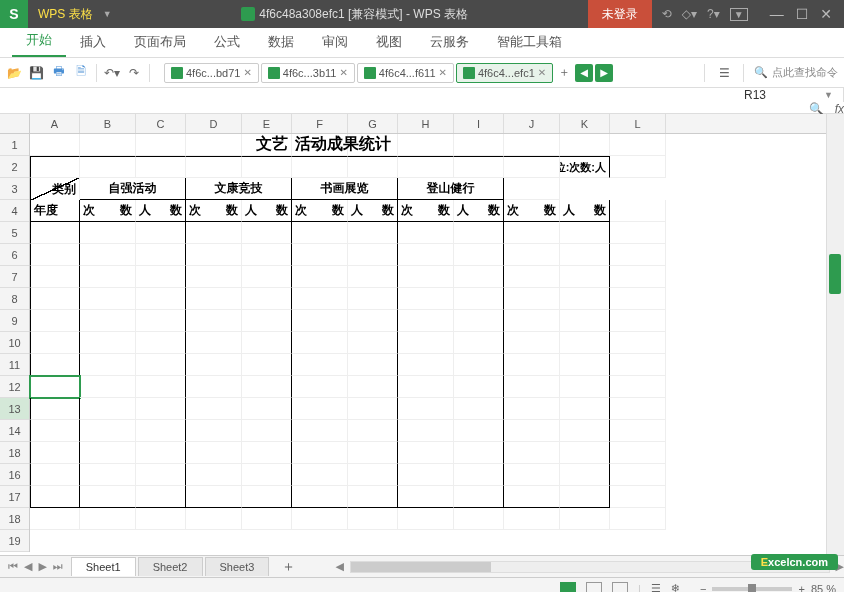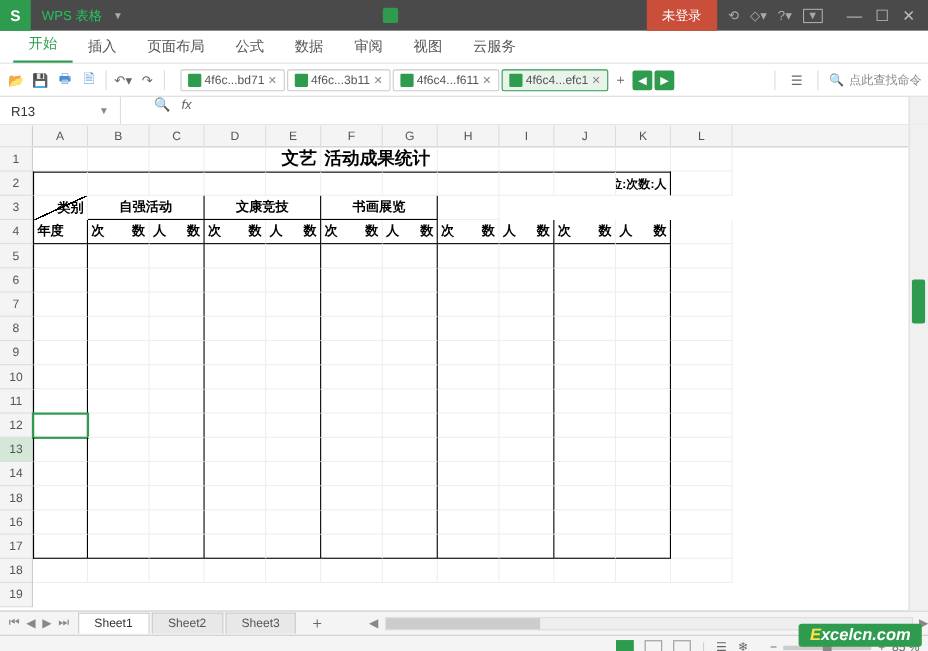--- a/index.html
+++ b/index.html
@@ -1,21 +1,21 @@
 <!DOCTYPE html>
 <html><head>
 <meta charset="utf-8">
 <style>
 * { margin: 0; padding: 0; box-sizing: border-box; font-family: "Microsoft YaHei", sans-serif; }
 body { width: 844px; height: 592px; background: #fff; overflow: hidden; position: relative; font-size: 12px; }
 
 
 .titlebar { height: 28px; background: #4a4a4a; color: #fff; display: flex; align-items: center; }
 .app-badge { width: 28px; height: 28px; background: #2e9b4f; display: flex; align-items: center; justify-content: center; color: #fff; font-weight: bold; font-size: 14px; }
-.app-name { padding: 0 10px; color: #22c55e; font-size: 12px; }
+.app-name { padding: 0 10px; color: #fde047; font-size: 12px; }
 .app-drop { color: #aaa; font-size: 9px; padding-right: 10px; }
 .doc-title { flex: 1; text-align: center; color: #ddd; font-size: 12px; display: flex; align-items: center; justify-content: center; gap: 4px; }
 .doc-icon { width: 14px; height: 14px; background: #2e9b4f; border-radius: 2px; display: inline-block; }
 .login-btn { background: #c94f3a; color: #fff; padding: 0 14px; height: 28px; line-height: 28px; font-size: 12px; }
 .title-icons { display: flex; align-items: center; gap: 10px; padding: 0 10px; color: #aaa; }
 .title-icons span { cursor: pointer; }
 .win-controls { display: flex; gap: 12px; padding: 0 12px; color: #bbb; font-size: 14px; }
 .win-controls span { cursor: pointer; }
 
 
@@ -30,21 +30,21 @@
 .doc-tabs { display: flex; align-items: center; margin-left: 8px; gap: 2px; }
 .doc-tab { display: flex; align-items: center; padding: 3px 6px; border: 1px solid #ccc; border-radius: 2px; font-size: 11px; color: #555; gap: 3px; cursor: pointer; }
 .doc-tab.active { background: #e8f3ea; border-color: #2e9b4f; }
 .doc-tab-icon { width: 12px; height: 12px; background: #2e9b4f; border-radius: 1px; }
 .doc-tab-close { color: #888; font-size: 10px; }
 .tb-right { margin-left: auto; display: flex; align-items: center; gap: 8px; }
 .nav-arrow { width: 18px; height: 18px; background: #2e9b4f; color: #fff; display: flex; align-items: center; justify-content: center; font-size: 10px; border-radius: 2px; }
 .search-box { color: #888; font-size: 11px; display: flex; align-items: center; gap: 4px; }
 
 
-.formula-row { height: 26px; border-bottom: 1px solid #ddd; display: flex; align-items: flex-start; }
+.formula-row { height: 26px; border-bottom: 1px solid #ddd; display: flex; align-items: flex-end; flex-direction: column; }
 .name-box { width: 110px; padding: 0 10px; border-right: 1px solid #ddd; height: 100%; display: flex; align-items: center; justify-content: space-between; color: #333; }
 .name-drop { color: #888; font-size: 9px; }
 .fx-area { display: flex; align-items: center; padding-left: 30px; gap: 10px; color: #888; }
 .fx-label { font-style: italic; color: #666; }
 .right-strip { width: 18px; background: #f0f0f0; border-left: 1px solid #ddd; height: 100%; margin-left: auto; }
 
 
 .sheet-area { position: relative; height: 441px; display: flex; }
 .sheet-main { flex: 1; overflow: hidden; position: relative; }
 .col-headers { display: flex; height: 20px; background: #f4f4f4; border-bottom: 1px solid #ccc; }
@@ -84,32 +84,33 @@
 .hscroll-thumb { position: absolute; left: 0; top: 0; height: 100%; width: 140px; background: #ccc; }
 
 
 .statusbar { height: 22px; background: #f4f4f4; border-top: 1px solid #ccc; display: flex; align-items: center; padding: 0 8px; font-size: 11px; color: #666; }
 .view-icons { margin-left: auto; display: flex; align-items: center; gap: 10px; }
 .view-icon { width: 16px; height: 14px; border: 1px solid #999; cursor: pointer; }
 .view-icon.active { background: #2e9b4f; border-color: #2e9b4f; }
 .zoom { display: flex; align-items: center; gap: 6px; padding-left: 10px; }
 .zoom-track { width: 80px; height: 4px; background: #ccc; position: relative; }
 .zoom-thumb { position: absolute; left: 36px; top: -3px; width: 8px; height: 10px; background: #888; }
-.watermark { position: absolute; right: 6px; bottom: 4px; background: #2e9b4f; color: #fff; padding: 2px 10px; border-radius: 3px; font-size: 15px; font-weight: bold; font-style: italic; }
+.watermark { position: absolute; right: 6px; bottom: 22px; background: #2e9b4f; color: #fff; padding: 2px 10px; border-radius: 3px; font-size: 11px; font-weight: bold; }
 .watermark .e { color: #ffe04a; }
 </style>
 </head>
 <body>
 
 <div class="titlebar">
   <div class="app-badge">S</div>
   <div class="app-name">WPS 表格</div>
   <div class="app-drop">▼</div>
   <div class="doc-title">
     <span class="doc-icon"></span>
+    <span>4f6c48a308efc1 [兼容模式] - WPS 表格</span>
   </div>
   <div class="login-btn">未登录</div>
   <div class="title-icons">
     <span>⟲</span>
     <span>◇▾</span>
     <span>?▾</span>
     <span style="border:1px solid #aaa;padding:0 3px;font-size:10px;">▼</span>
   </div>
   <div class="win-controls">
     <span>—</span>
@@ -120,20 +121,21 @@
 
 <div class="menubar">
   <div class="menu-item active">开始</div>
   <div class="menu-item">插入</div>
   <div class="menu-item">页面布局</div>
   <div class="menu-item">公式</div>
   <div class="menu-item">数据</div>
   <div class="menu-item">审阅</div>
   <div class="menu-item">视图</div>
   <div class="menu-item">云服务</div>
+  <div class="menu-item">智能工具箱</div>
 </div>
 
 <div class="toolbar">
   <span class="tb-icon" style="color:#e8a23a;">📂</span>
   <span class="tb-icon" style="color:#4a8fd4;">💾</span>
   <span class="tb-icon" style="color:#4a8fd4;">🖶</span>
   <span class="tb-icon" style="color:#4a8fd4;">🗎</span>
   <span class="tb-sep"></span>
   <span class="tb-icon">↶▾</span>
   <span class="tb-icon">↷</span>
@@ -254,20 +256,21 @@
             <div class="cell  thick-top" style="width: 50px;"></div>
             <div class="cell  thick-top" style="width: 56px;"></div>
             <div class="cell  thick-top thick-right" style="width: 50px; justify-content: flex-end; font-size: 11px;">单位:次数:人</div>
             <div class="cell " style="width: 56px;"></div>
           </div>
           <div class="cell-row">
             <div class="cell thick-left diag" style="width: 50px; justify-content: flex-end; border-bottom: none;">类别</div>
             <div class="cell hdr-cell" style="width: 106px; border-right: 1px solid rgb(0, 0, 0); border-bottom: 1px solid rgb(0, 0, 0);">自强活动</div>
             <div class="cell hdr-cell" style="width: 106px; border-right: 1px solid rgb(0, 0, 0); border-bottom: 1px solid rgb(0, 0, 0);">文康竞技</div>
             <div class="cell hdr-cell" style="width: 106px; border-right: 1px solid rgb(0, 0, 0); border-bottom: 1px solid rgb(0, 0, 0);">书画展览</div>
+            <div class="cell hdr-cell" style="width: 106px; border-right: 1px solid rgb(0, 0, 0); border-bottom: 1px solid rgb(0, 0, 0);">登山健行</div>
             <div class="cell " style="width: 56px;"></div>
           </div>
           <div class="cell-row">
             <div class="cell  thick-left" style="width: 50px; border-bottom: 1px solid rgb(0, 0, 0); border-right: 1px solid rgb(0, 0, 0);">年度</div>
             <div class="cell " style="width: 56px; border-bottom: 1px solid rgb(0, 0, 0); justify-content: flex-start;">次<span style="margin-left: auto;">数</span></div>
             <div class="cell " style="width: 50px; border-bottom: 1px solid rgb(0, 0, 0); border-right: 1px solid rgb(0, 0, 0); justify-content: flex-start;">人<span style="margin-left: auto;">数</span></div>
             <div class="cell " style="width: 56px; border-bottom: 1px solid rgb(0, 0, 0); justify-content: flex-start;">次<span style="margin-left: auto;">数</span></div>
             <div class="cell " style="width: 50px; border-bottom: 1px solid rgb(0, 0, 0); border-right: 1px solid rgb(0, 0, 0); justify-content: flex-start;">人<span style="margin-left: auto;">数</span></div>
             <div class="cell " style="width: 56px; border-bottom: 1px solid rgb(0, 0, 0); justify-content: flex-start;">次<span style="margin-left: auto;">数</span></div>
             <div class="cell " style="width: 50px; border-bottom: 1px solid rgb(0, 0, 0); border-right: 1px solid rgb(0, 0, 0); justify-content: flex-start;">人<span style="margin-left: auto;">数</span></div>

